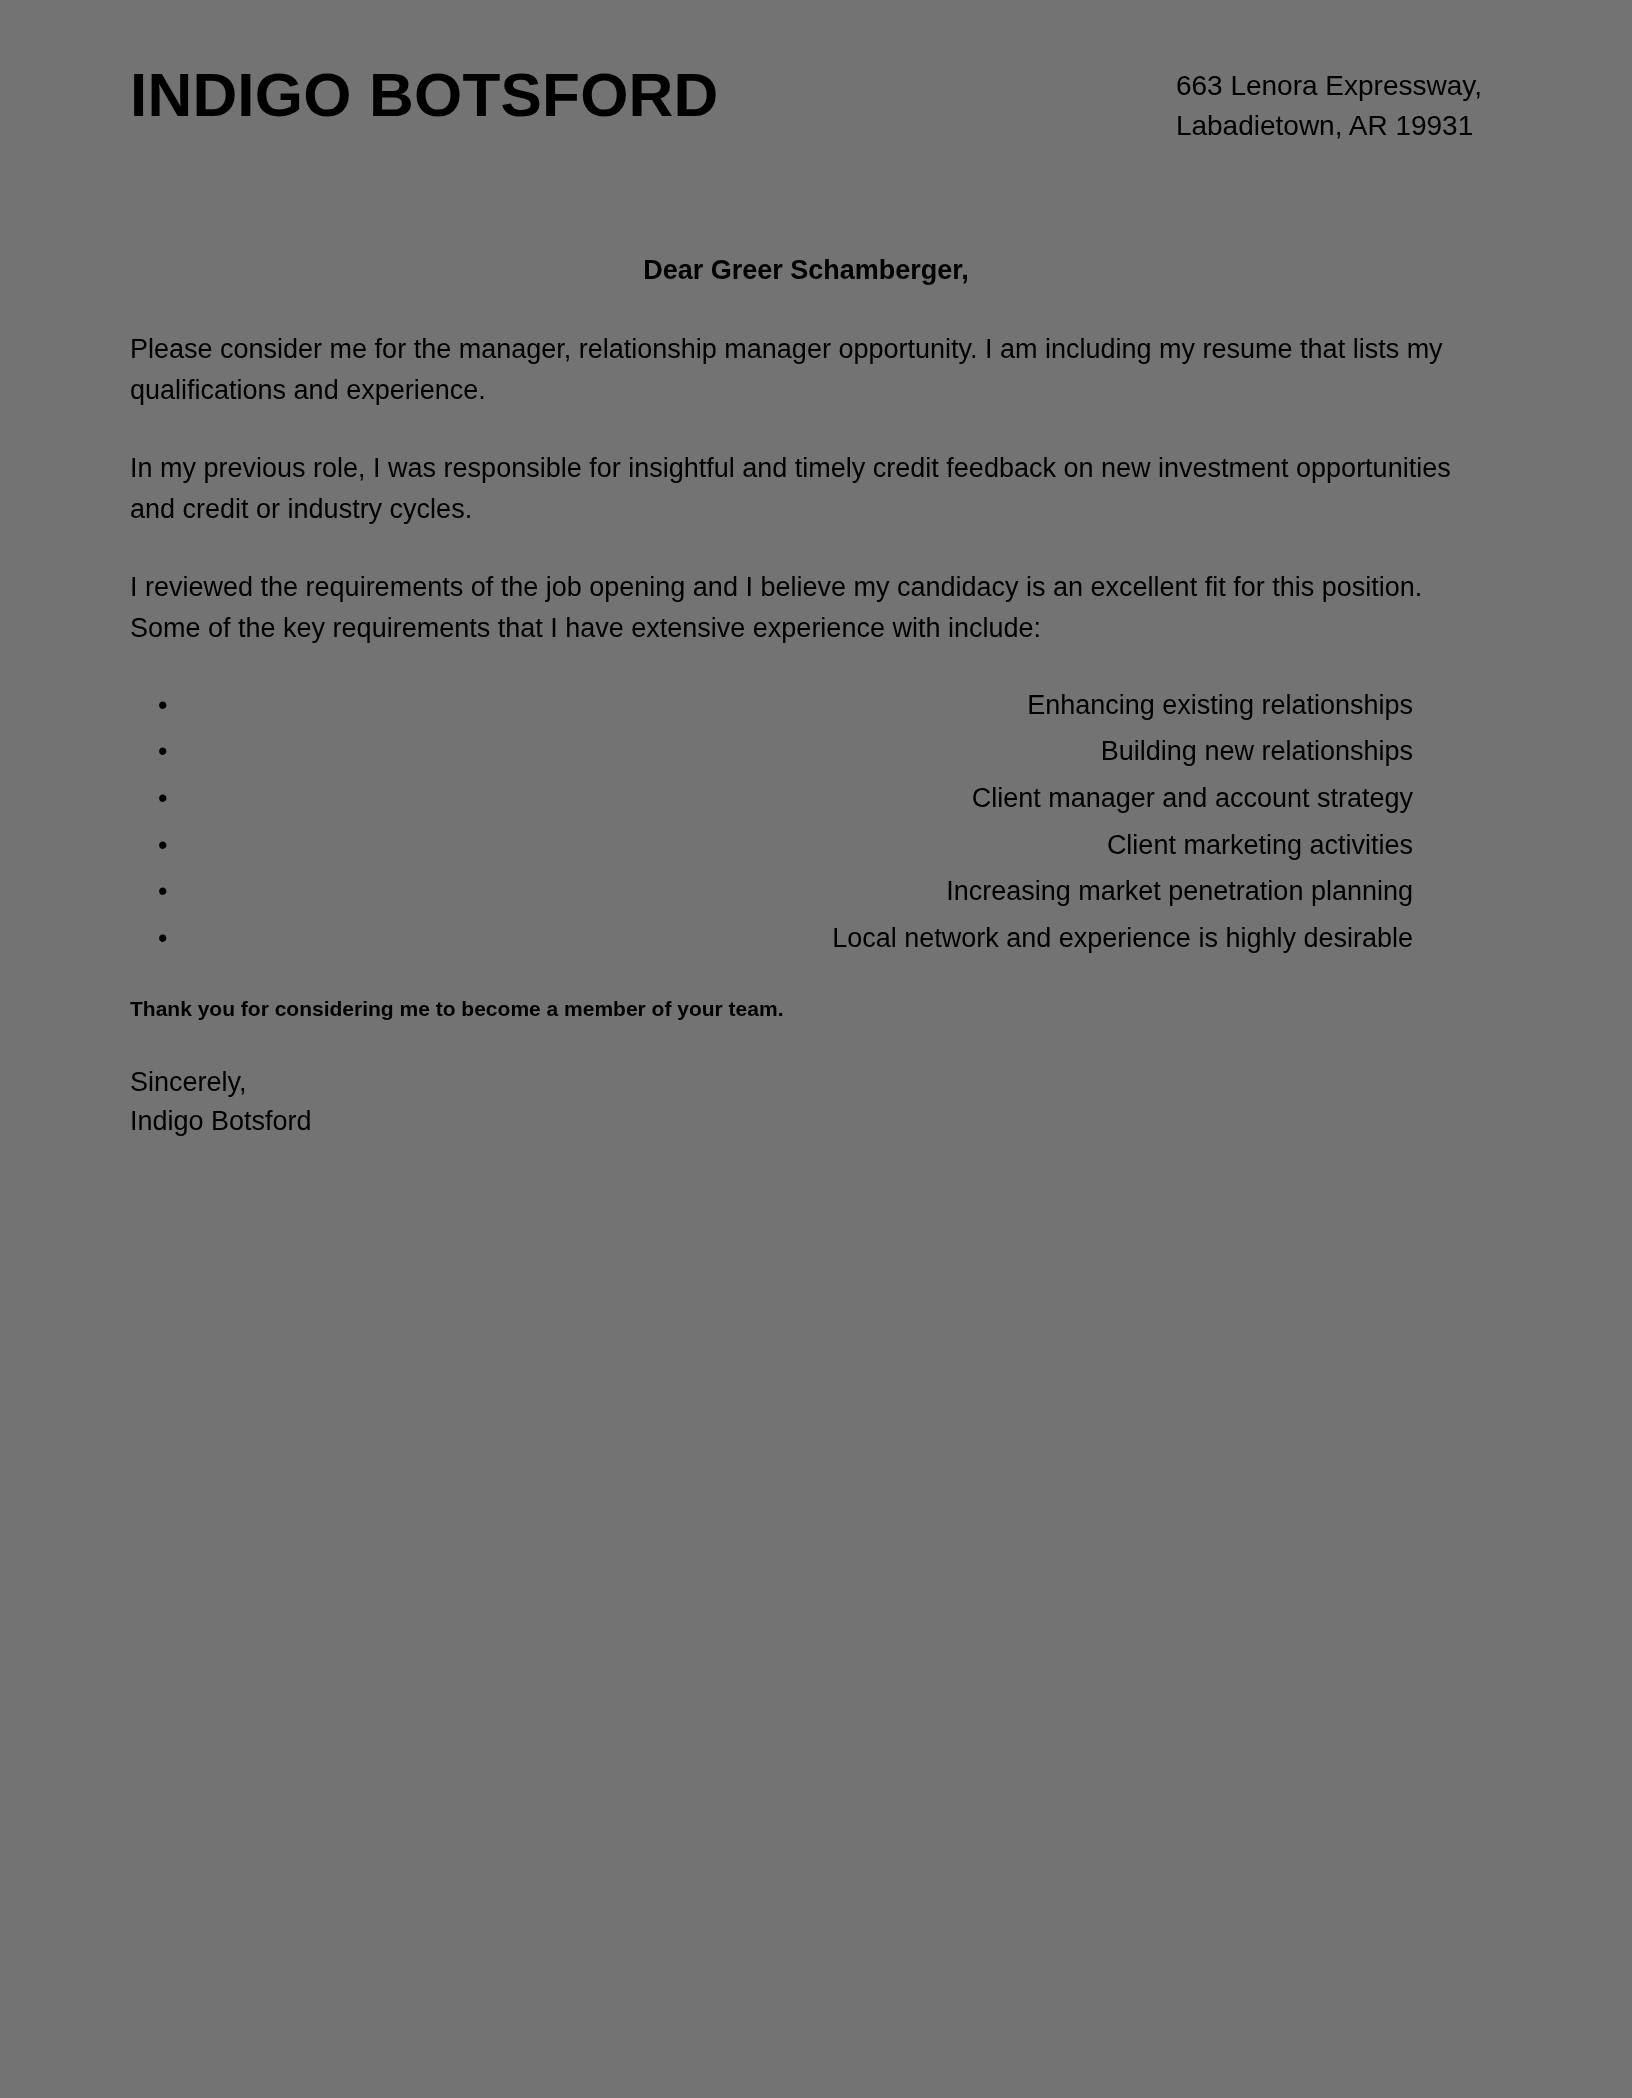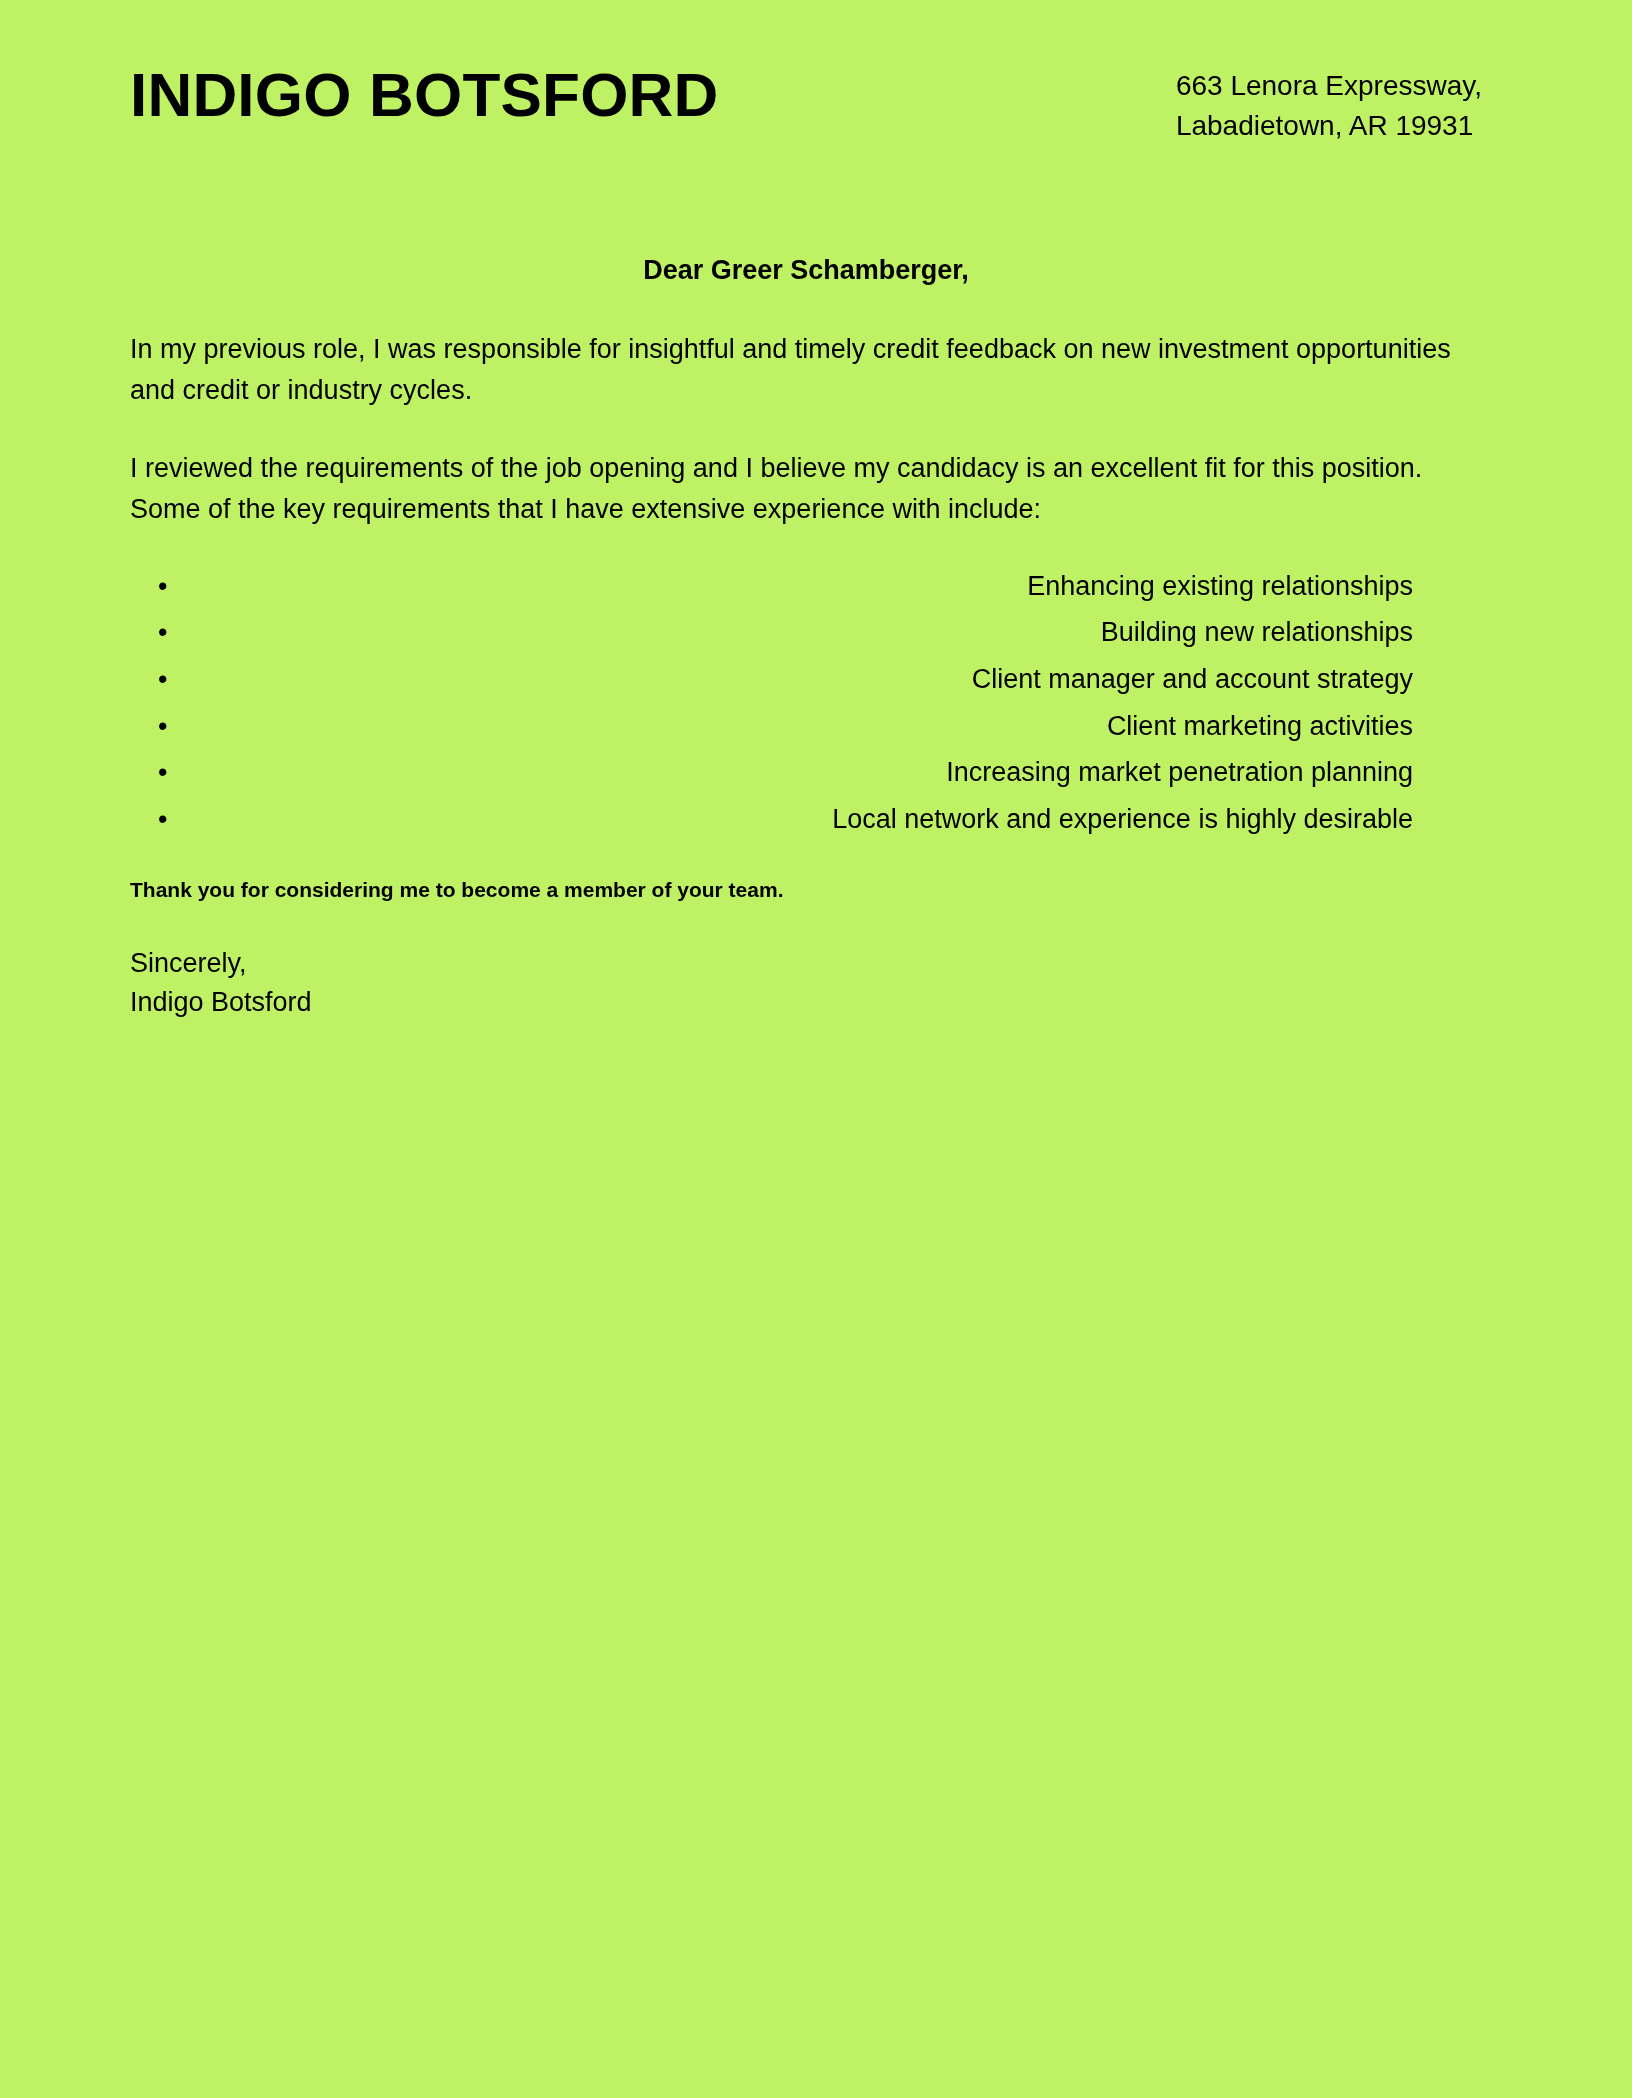--- a/index.html
+++ b/index.html
@@ -10,21 +10,21 @@
   }
   body {
     font-family: "Liberation Sans", sans-serif;
     color: #000000;
     -webkit-font-smoothing: antialiased;
   }
   .page {
     position: relative;
     width: 1632px;
     height: 2098px;
-    background: #bef264;
+    background: #737373;
     box-sizing: border-box;
     overflow: hidden;
   }
   .content {
     position: absolute;
     left: 130px;
     top: 0;
     width: 1352px;
   }
 
@@ -116,20 +116,21 @@
       <div class="address">
         <div>663 Lenora Expressway,</div>
         <div>Labadietown, AR 19931</div>
       </div>
     </div>
 
     <div class="letter">
 
       <p class="salutation">Dear Greer Schamberger,</p>
 
+      <p class="para">Please consider me for the manager, relationship manager opportunity. I am including my resume that lists my qualifications and experience.</p>
 
       <p class="para">In my previous role, I was responsible for insightful and timely credit feedback on new investment opportunities and credit or industry cycles.</p>
 
       <p class="para">I reviewed the requirements of the job opening and I believe my candidacy is an excellent fit for this position. Some of the key requirements that I have extensive experience with include:</p>
 
       <ul class="bullets">
         <li>Enhancing existing relationships</li>
         <li>Building new relationships</li>
         <li>Client manager and account strategy</li>
         <li>Client marketing activities</li>

